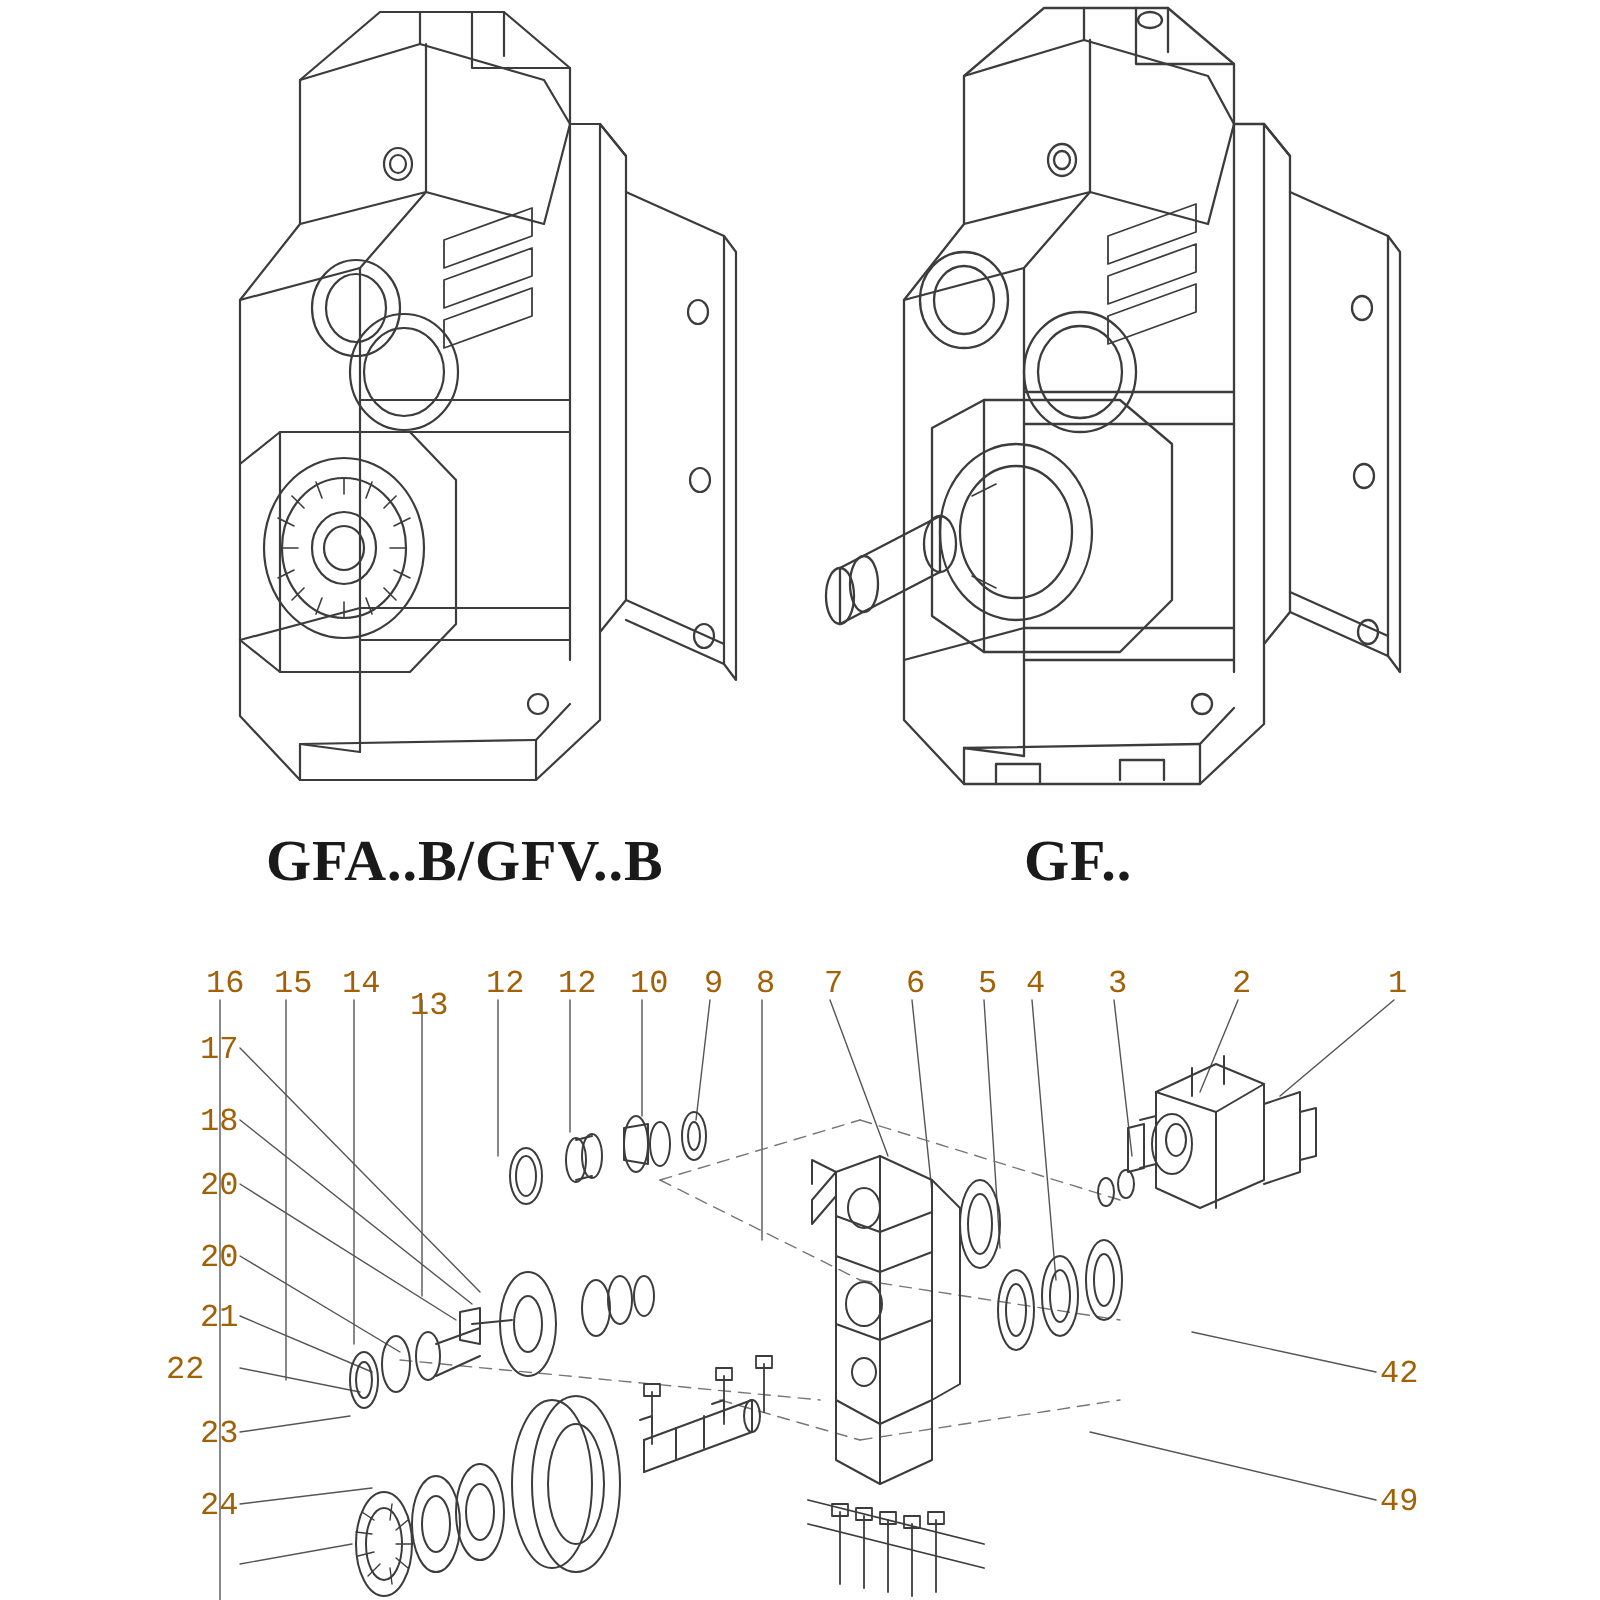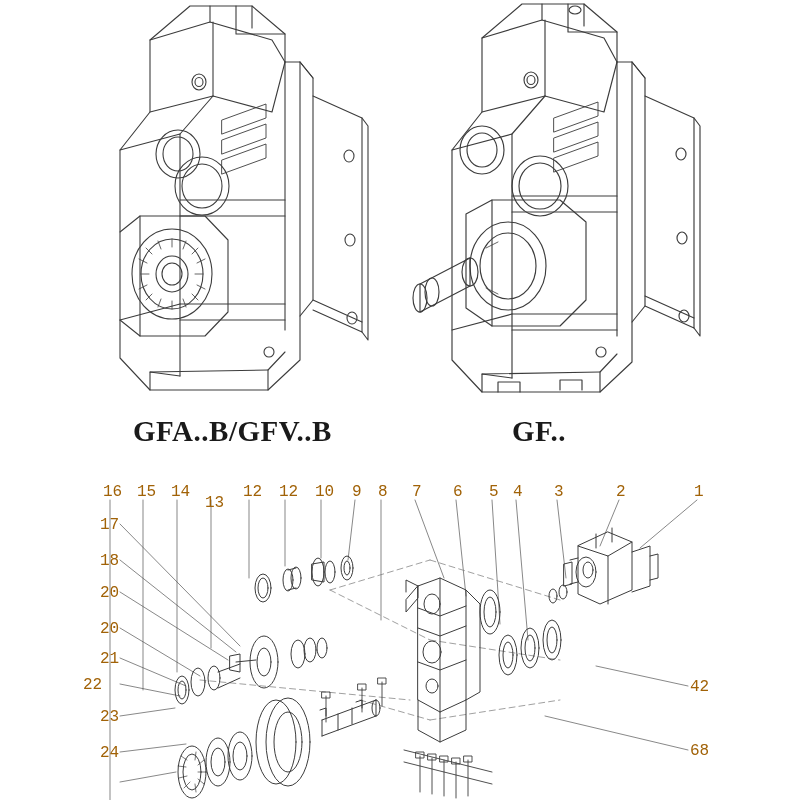--- a/index.html
+++ b/index.html
@@ -415,16 +415,16 @@
     <div class="numlabel" style="left:100px; top:552px;">18</div>
     <div class="numlabel" style="left:100px; top:584px;">20</div>
     <div class="numlabel" style="left:100px; top:620px;">20</div>
     <div class="numlabel" style="left:100px; top:650px;">21</div>
     <div class="numlabel" style="left:83px; top:676px;">22</div>
     <div class="numlabel" style="left:100px; top:708px;text-align:right;">23</div>
     <div class="numlabel" style="left:100px; top:744px;">24</div>
     <div class="numlabel" style="left:100px; top:802px;">25</div>
 
     <div class="numlabel" style="left:690px; top:678px;">42</div>
-    <div class="numlabel" style="left:690px; top:742px;">68</div>
+    <div class="numlabel" style="left:690px; top:742px;">49</div>
 
   </div>
 </div>
 
 </body></html>

